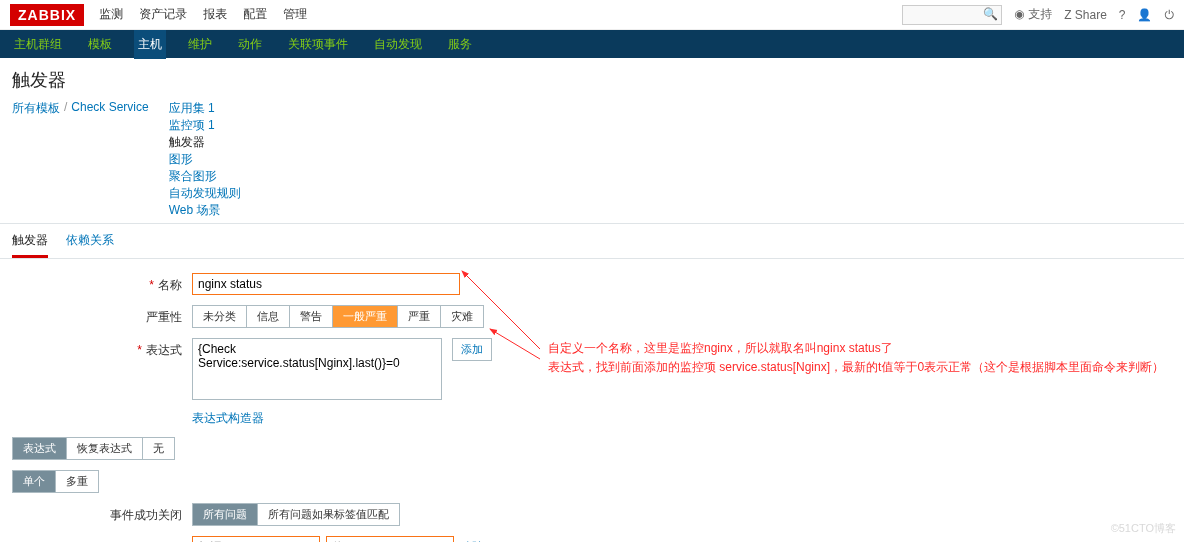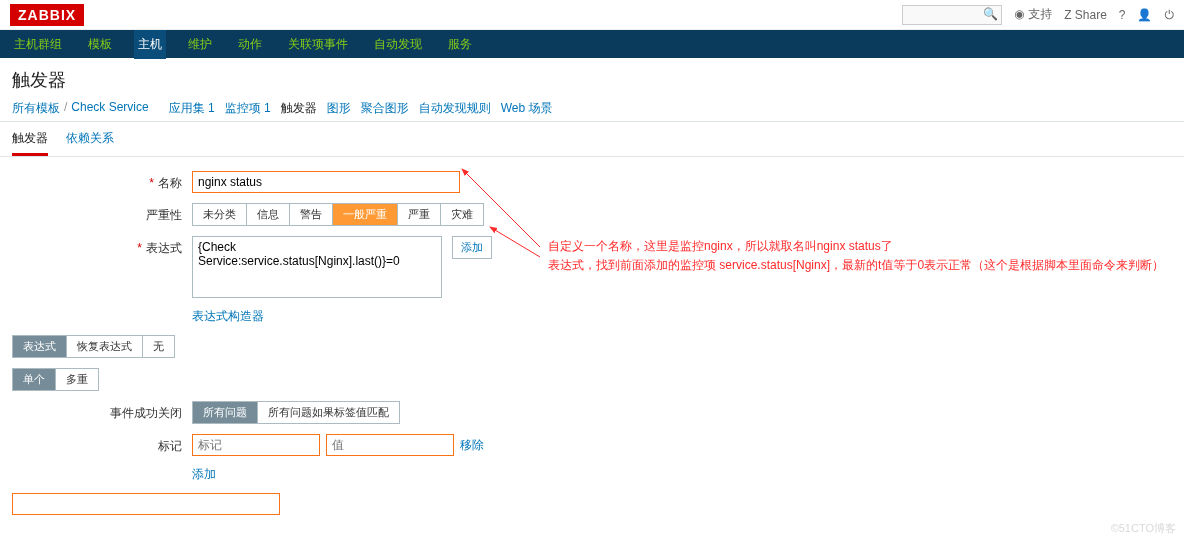--- a/index.html
+++ b/index.html
@@ -21,21 +21,21 @@
 .subnav a.active { background: #0b4d7a; color: #fff; }
 
 
 .page-title { font-size: 18px; padding: 10px 12px 6px; color: #222; }
 
 
 .crumb-row { padding: 2px 12px 4px; border-bottom: 1px solid #dfe4e7; color: #666; display: flex; align-items: flex-start; }
 .crumb-row a { color: #0275b8; text-decoration: none; cursor: pointer; }
 .crumb-row span { color: #666; }
 .crumb-row .sep { margin: 0 4px; color: #999; }
-.section-tabs { display: inline-flex; margin-left: 6px; gap: 0; }
+.section-tabs { display: inline-flex; margin-left: 6px; gap: 0; flex-direction: column; }
 .section-tabs a { margin: 0 10px 0 0; color: #0275b8; }
 .section-tabs a.on { color: #222; }
 
 
 .form-tabs { padding: 8px 12px 0; display: flex; gap: 18px; border-bottom: 1px solid #dfe4e7; }
 .form-tabs a { color: #0275b8; padding-bottom: 6px; cursor: pointer; text-decoration: none; }
 .form-tabs a.active { color: #222; border-bottom: 3px solid #d40000; }
 
 
 .form { padding: 14px 12px 20px; position: relative; }
@@ -64,20 +64,27 @@
 .anno-svg { position: absolute; top: 0; left: 0; pointer-events: none; }
 .anno-text { position: absolute; color: #ff2a2a; font-size: 12px; line-height: 1.6; white-space: nowrap; }
 
 .wm { position: fixed; right: 8px; bottom: 6px; color: #d9d9d9; font-size: 11px; }
 </style>
 </head>
 <body>
 
 <div class="header">
   <span class="logo">ZABBIX</span>
+  <nav class="topnav">
+    <a>监测</a>
+    <a>资产记录</a>
+    <a>报表</a>
+    <a>配置</a>
+    <a>管理</a>
+  </nav>
   <div class="header-right">
     <div style="position:relative">
       <input class="search-box" placeholder="" style="">
       <span class="search-icon">🔍</span>
     </div>
     <span class="hl">◉ <span>支持</span></span>
     <span class="hl">Z <span>Share</span></span>
     <span class="hl">?</span>
     <span class="hl">👤</span>
     <span class="hl">⏻</span>

